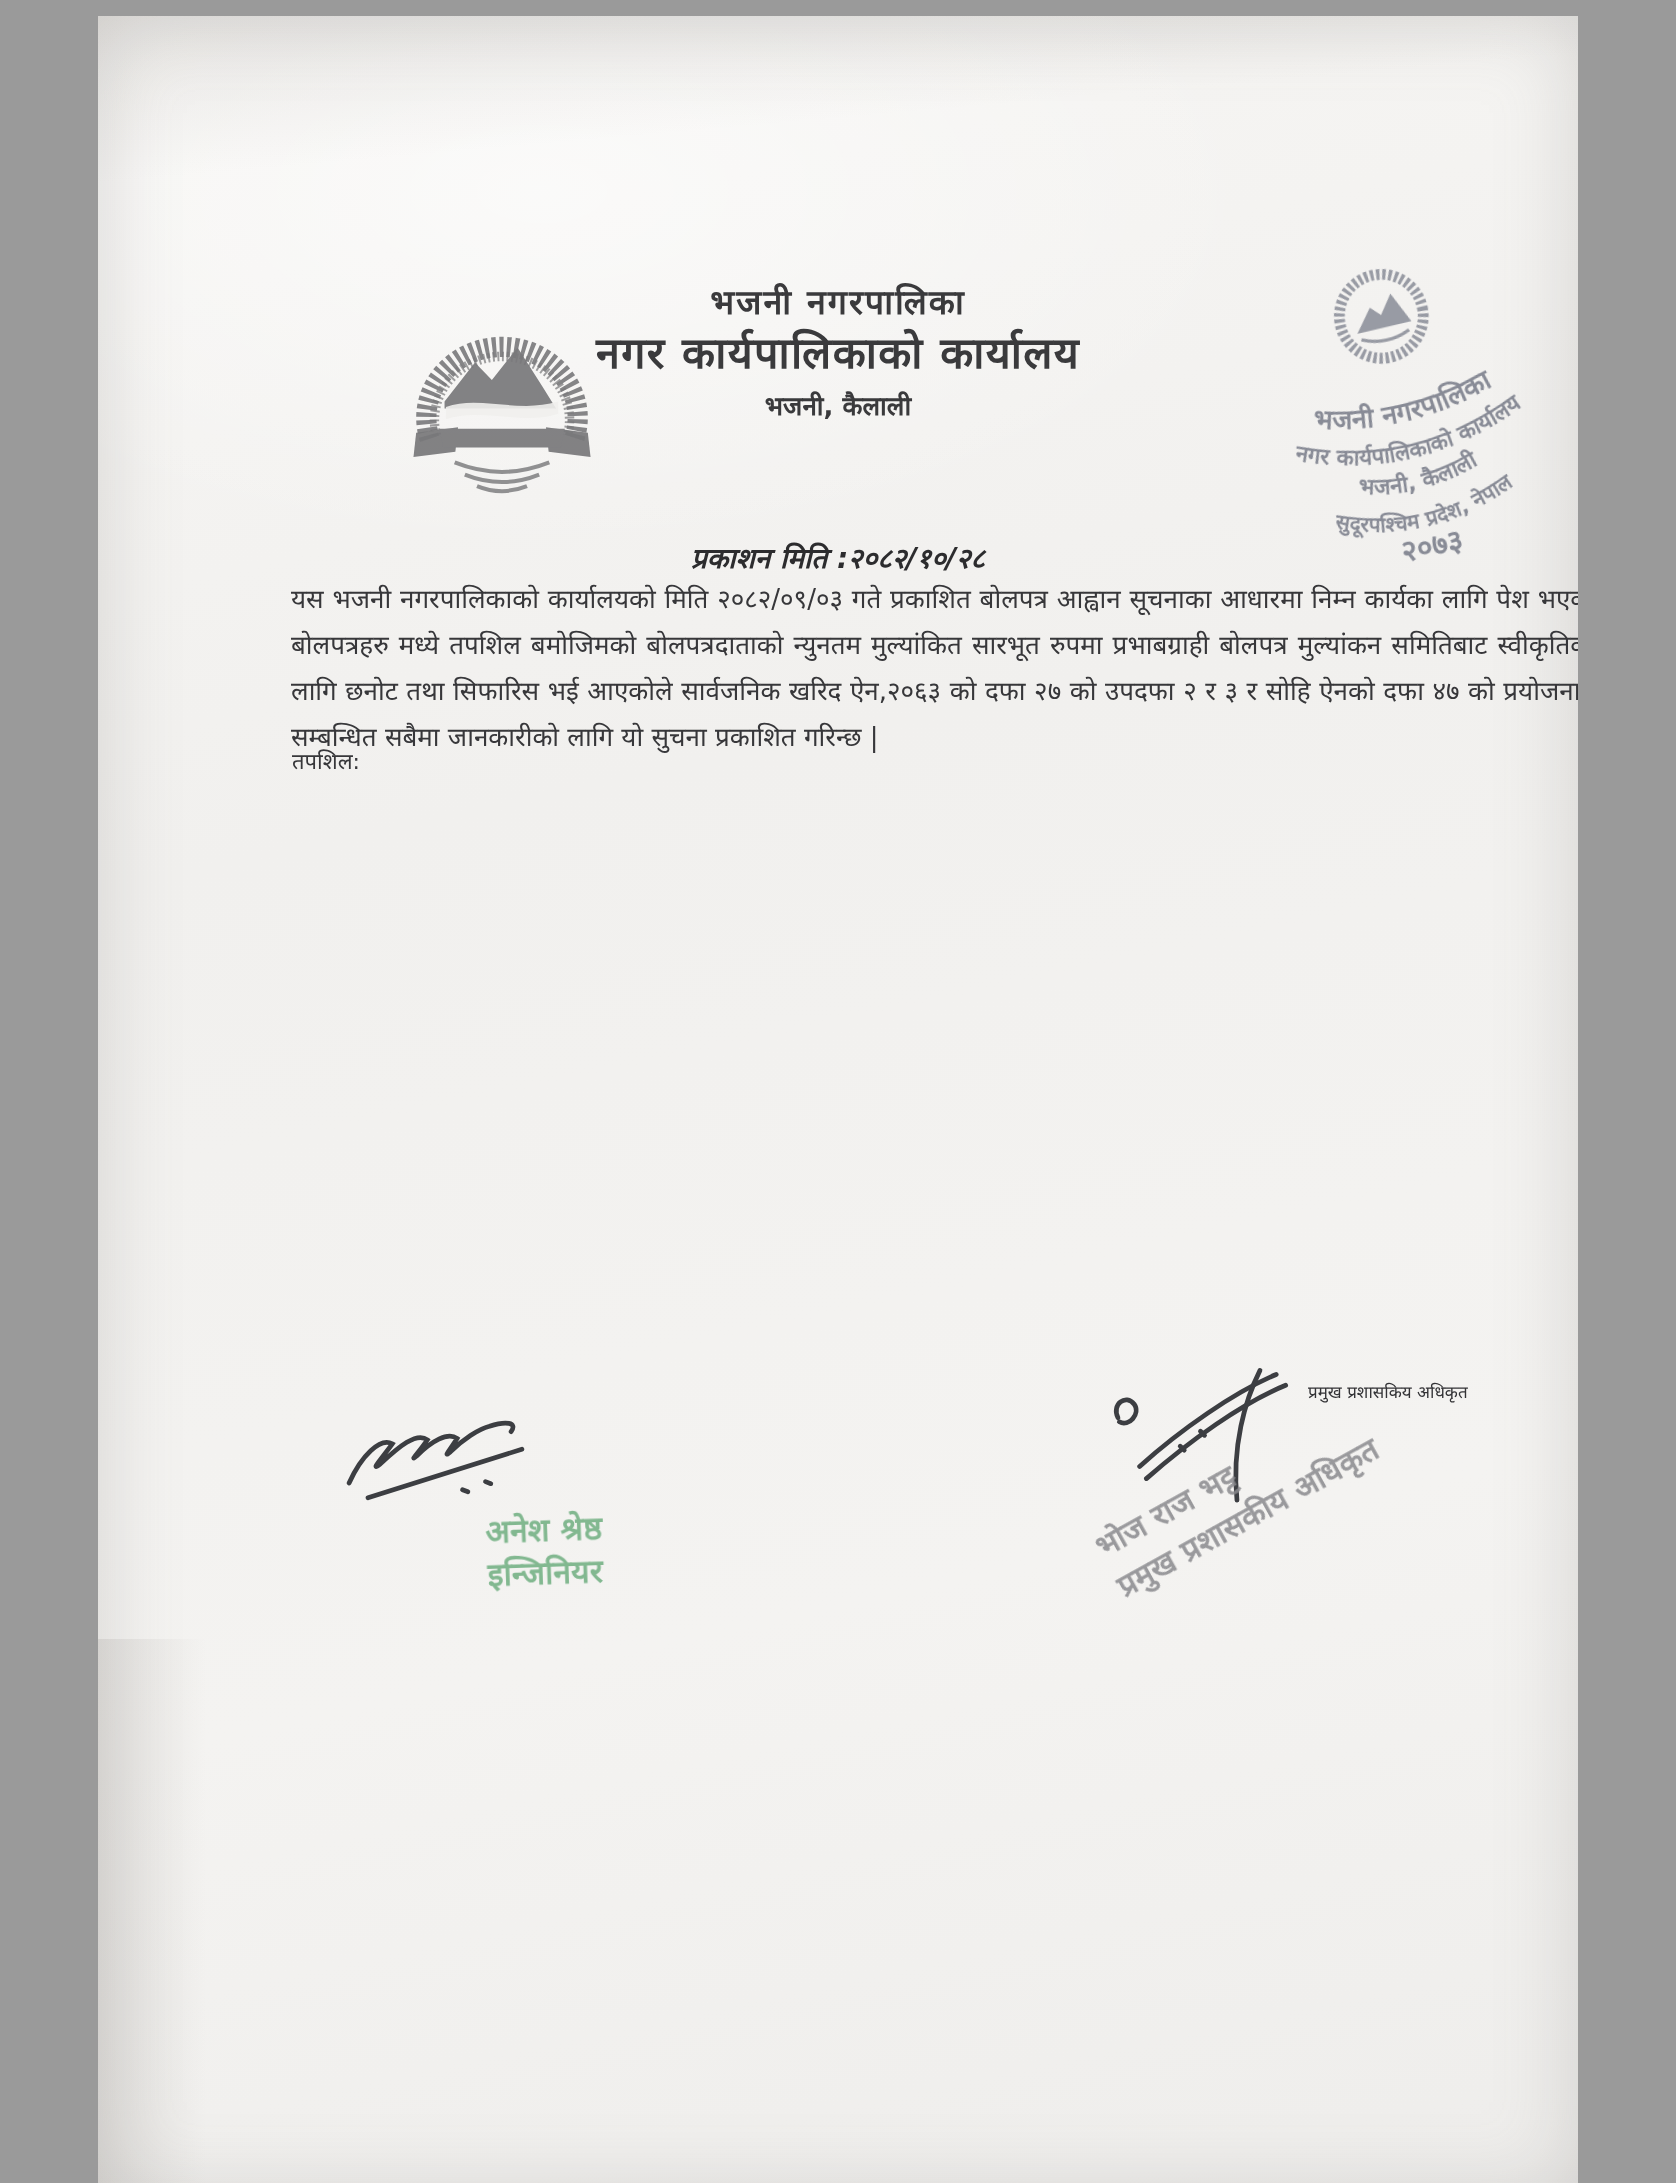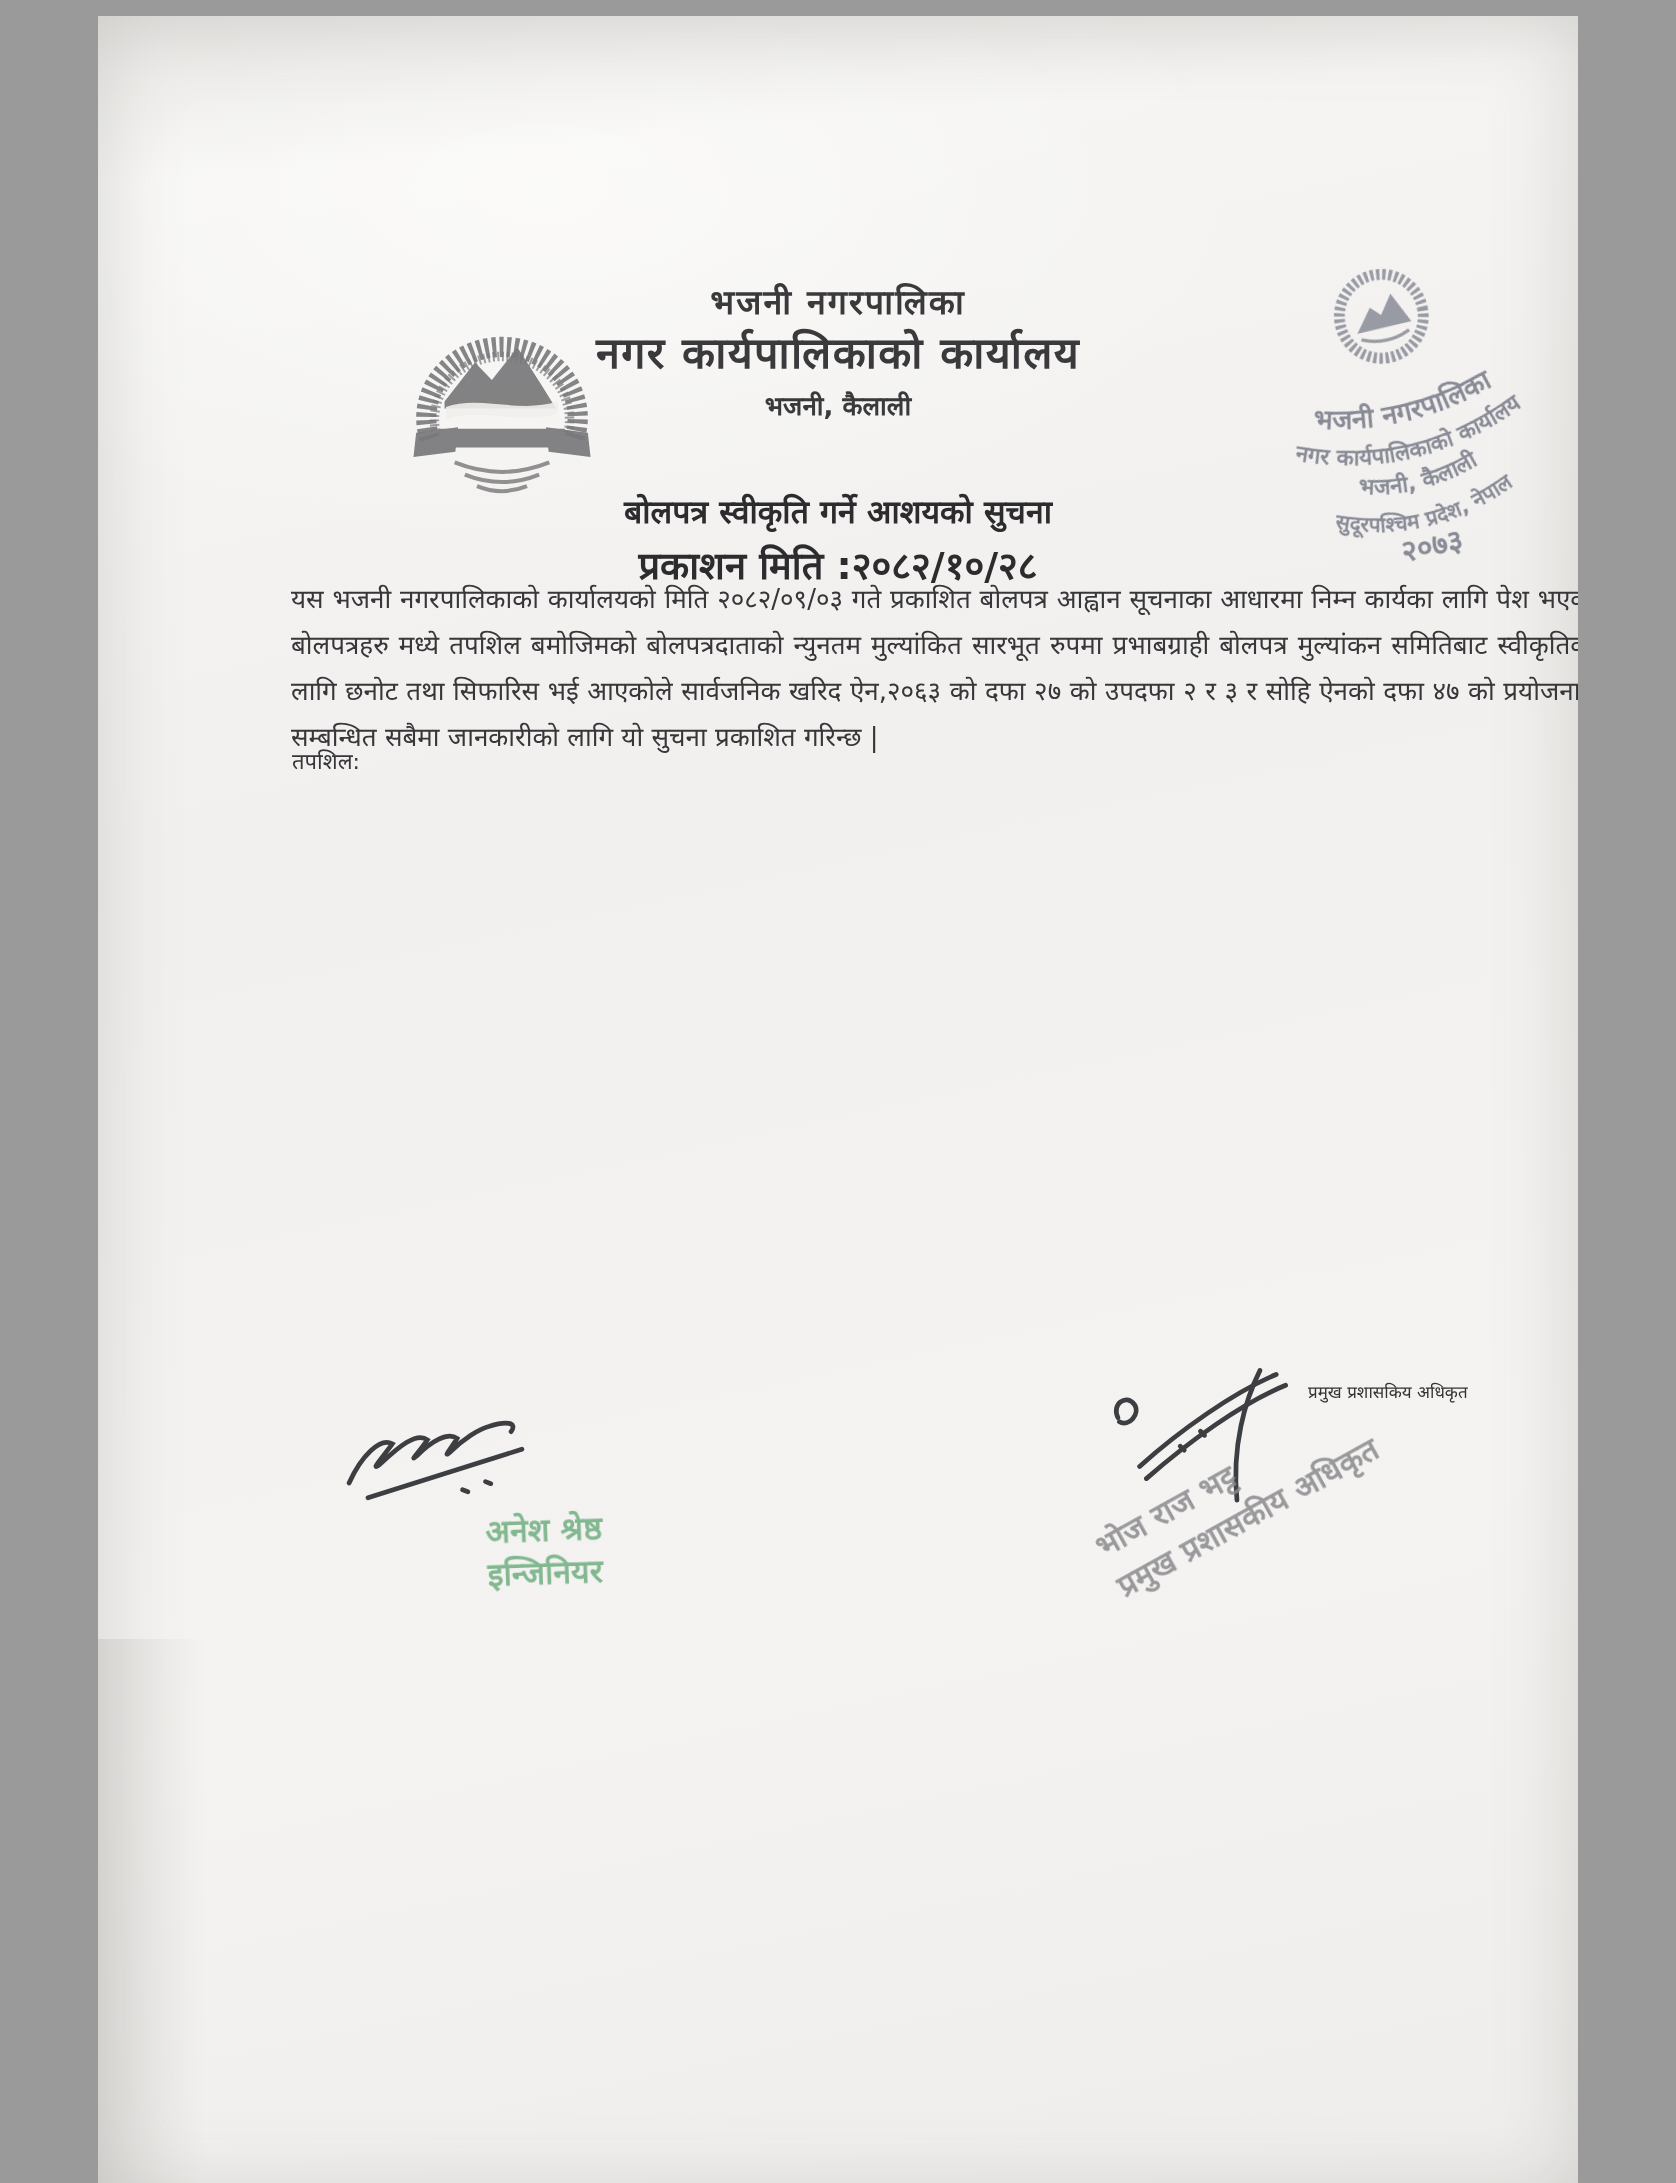--- a/index.html
+++ b/index.html
@@ -21,21 +21,21 @@
   .crease.c2{left:0;top:1623px;width:108px;height:561px;
     background:linear-gradient(90deg,rgba(150,145,140,.20),rgba(255,255,255,0));}
 
   
   .hdr{position:absolute;left:0;width:100%;text-align:center;color:#3a3a3c;}
   .hdr.muni{top:262px;font-size:34px;font-weight:700;letter-spacing:2px;}
   .hdr.office{top:306px;font-size:43px;font-weight:800;letter-spacing:1.4px;}
   .hdr.place{top:371px;font-size:26px;font-weight:600;}
   .hdr.prov{top:412px;font-size:26px;font-weight:600;}
   .hdr.title{top:473px;font-size:32px;font-weight:800;color:#2c2c2e;}
-  .hdr.date{top:522px;font-size:38px;font-weight:800;color:#2c2c2e;}
+  .hdr.date{top:522px;font-size:28px;font-weight:800;color:#2c2c2e;font-style:italic;}
 
   
   .logo{position:absolute;left:306px;top:284px;width:196px;height:210px;opacity:.82;filter:blur(0.4px);}
 
   
   .stamp{position:absolute;left:1119px;top:230px;width:372px;height:325px;
     transform:rotate(-12deg);opacity:.8;filter:blur(0.3px);}
 
   
   .para{position:absolute;left:193px;top:560px;width:1306px;
@@ -118,21 +118,20 @@
     </g>
     <g fill="#6e7280" font-weight="700" font-family="'DejaVu Sans','Liberation Sans',sans-serif">
       <text font-size="40"><textPath href="#arcA" startOffset="50%" text-anchor="middle">भजनी नगरपालिका</textPath></text>
       <text font-size="33"><textPath href="#arcB" startOffset="50%" text-anchor="middle">नगर कार्यपालिकाको कार्यालय</textPath></text>
       <text font-size="33"><textPath href="#arcC" startOffset="50%" text-anchor="middle">भजनी, कैलाली</textPath></text>
       <text font-size="31"><textPath href="#arcD" startOffset="50%" text-anchor="middle">सुदूरपश्चिम प्रदेश, नेपाल</textPath></text>
       <text x="275" y="462" font-size="44" text-anchor="middle">२०७३</text>
     </g>
   </svg>
 
-  <div class="hdr title">बोलपत्र स्वीकृति गर्ने आशयको सुचना</div>
   <div class="hdr date">प्रकाशन मिति :२०८२/१०/२८</div>
 
   <div class="para">यस भजनी नगरपालिकाको कार्यालयको मिति २०८२/०९/०३ गते प्रकाशित बोलपत्र आह्वान सूचनाका आधारमा निम्न कार्यका लागि पेश भएका बोलपत्रहरु मध्ये तपशिल बमोजिमको बोलपत्रदाताको न्युनतम मुल्यांकित सारभूत रुपमा प्रभाबग्राही बोलपत्र मुल्यांकन समितिबाट स्वीकृतिको लागि छनोट तथा सिफारिस भई आएकोले सार्वजनिक खरिद ऐन,२०६३ को दफा २७ को उपदफा २ र ३ र सोहि ऐनको दफा ४७ को प्रयोजनार्थ सम्बन्धित सबैमा जानकारीको लागि यो सुचना प्रकाशित गरिन्छ |</div>
   <div class="tapasil">तपशिल:</div>
 
   <table class="tender">
     <colgroup>
       <col style="width:74px">
         <col style="width:223px">
         <col style="width:299px">

